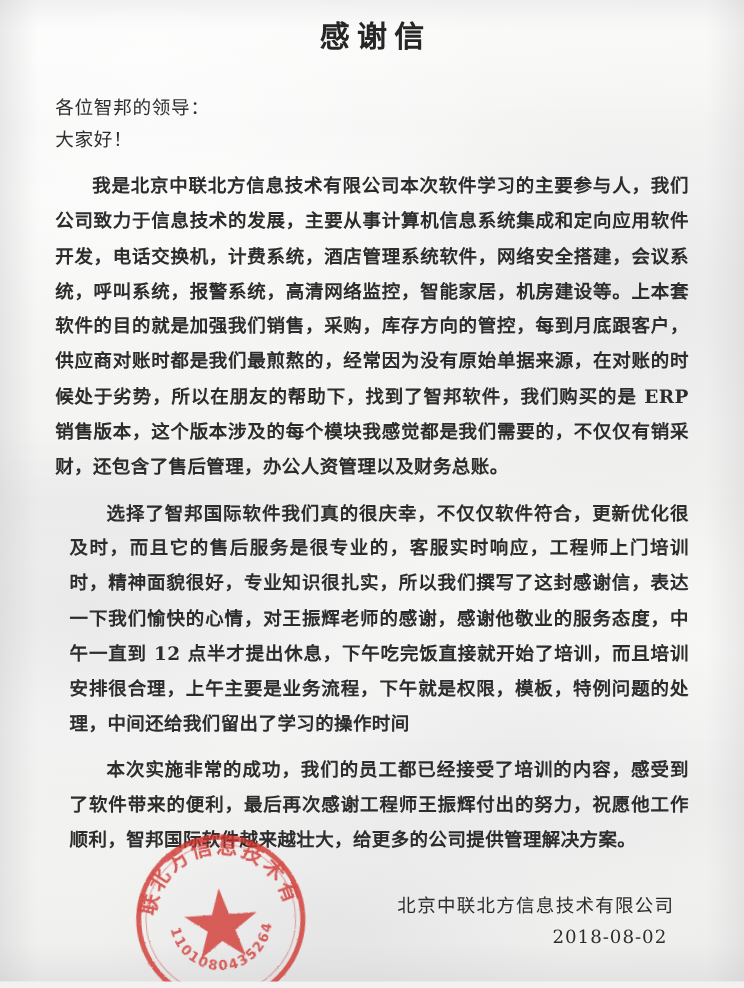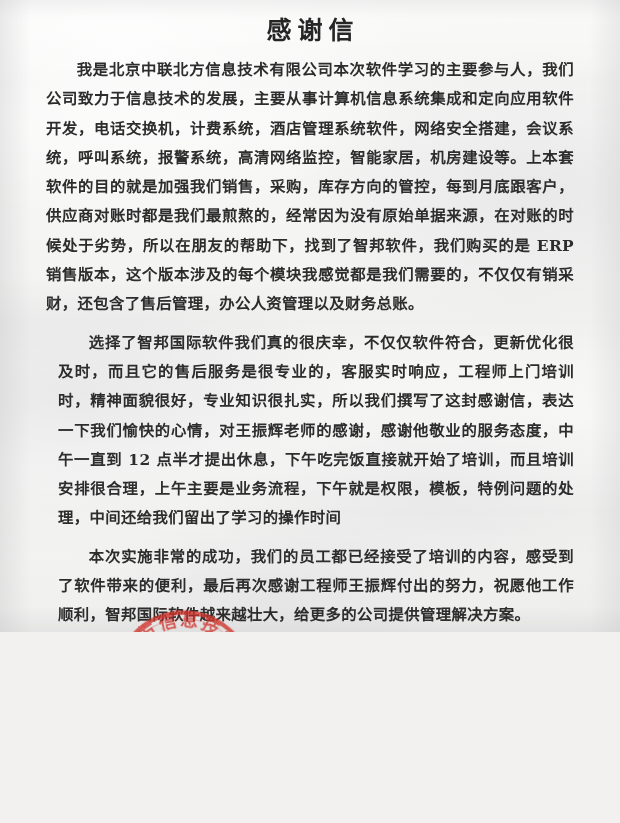--- a/index.html
+++ b/index.html
@@ -13,21 +13,21 @@
     overflow: hidden;
     background: #f2f1ef;
     font-family: "DejaVu Serif", "Liberation Serif", serif;
     color: #2b2b2b;
   }
 
   
   .page {
     position: relative;
     width: 620px;
-    height: 632px;
+    height: 818px;
     box-sizing: border-box;
     background:
       radial-gradient(ellipse 70% 40% at 20% 8%,  rgba(255,255,255,0.85), rgba(255,255,255,0) 70%),
       radial-gradient(ellipse 55% 30% at 85% 30%, rgba(222,222,224,0.55), rgba(255,255,255,0) 72%),
       radial-gradient(ellipse 60% 26% at 12% 62%, rgba(221,221,224,0.50), rgba(255,255,255,0) 75%),
       radial-gradient(ellipse 50% 22% at 70% 78%, rgba(224,224,226,0.45), rgba(255,255,255,0) 75%),
       radial-gradient(ellipse 40% 18% at 45% 95%, rgba(219,219,222,0.50), rgba(255,255,255,0) 78%),
       linear-gradient(176deg, #fbfbfa 0%, #f6f6f5 26%, #f3f3f2 48%, #f7f7f6 68%, #f1f1f0 88%, #ededec 100%);
     overflow: hidden;
   }
@@ -120,21 +120,20 @@
     text-align: right;
     padding-right: 12px;
   }
   .signoff-company {
     font-size: 15.4px;
     letter-spacing: 1.1px;
     line-height: 26px;
     color: #2d2d2d;
     position: relative;
     z-index: 4;
-    text-align: center;
   }
   .signoff-date {
     font-size: 15.2px;
     letter-spacing: 0.8px;
     line-height: 26px;
     margin-top: 0;
     padding-right: 6px;
     color: #2d2d2d;
     position: relative;
     z-index: 4;
@@ -156,20 +155,24 @@
   .seal svg { display: block; width: 100%; height: 100%; }
 </style>
 </head>
 <body>
 
 <div class="page">
   <div class="content">
 
     <h1 class="doc-title">感谢信</h1>
 
+    <div class="salutation">
+      <div class="salutation-line">各位智邦的领导：</div>
+      <div class="salutation-line">大家好！</div>
+    </div>
 
     <div class="body-block">
       <p class="para">我是北京中联北方信息技术有限公司本次软件学习的主要参与人，我们公司致力于信息技术的发展，主要从事计算机信息系统集成和定向应用软件开发，电话交换机，计费系统，酒店管理系统软件，网络安全搭建，会议系统，呼叫系统，报警系统，高清网络监控，智能家居，机房建设等。上本套软件的目的就是加强我们销售，采购，库存方向的管控，每到月底跟客户，供应商对账时都是我们最煎熬的，经常因为没有原始单据来源，在对账的时候处于劣势，所以在朋友的帮助下，找到了智邦软件，我们购买的是 ERP 销售版本，这个版本涉及的每个模块我感觉都是我们需要的，不仅仅有销采财，还包含了售后管理，办公人资管理以及财务总账。</p>
       <p class="para">选择了智邦国际软件我们真的很庆幸，不仅仅软件符合，更新优化很及时，而且它的售后服务是很专业的，客服实时响应，工程师上门培训时，精神面貌很好，专业知识很扎实，所以我们撰写了这封感谢信，表达一下我们愉快的心情，对王振辉老师的感谢，感谢他敬业的服务态度，中午一直到 12 点半才提出休息，下午吃完饭直接就开始了培训，而且培训安排很合理，上午主要是业务流程，下午就是权限，模板，特例问题的处理，中间还给我们留出了学习的操作时间</p>
       <p class="para">本次实施非常的成功，我们的员工都已经接受了培训的内容，感受到了软件带来的便利，最后再次感谢工程师王振辉付出的努力，祝愿他工作顺利，智邦国际软件越来越壮大，给更多的公司提供管理解决方案。</p>
     </div>
 
     <div class="signoff">
 
       <div class="seal">

